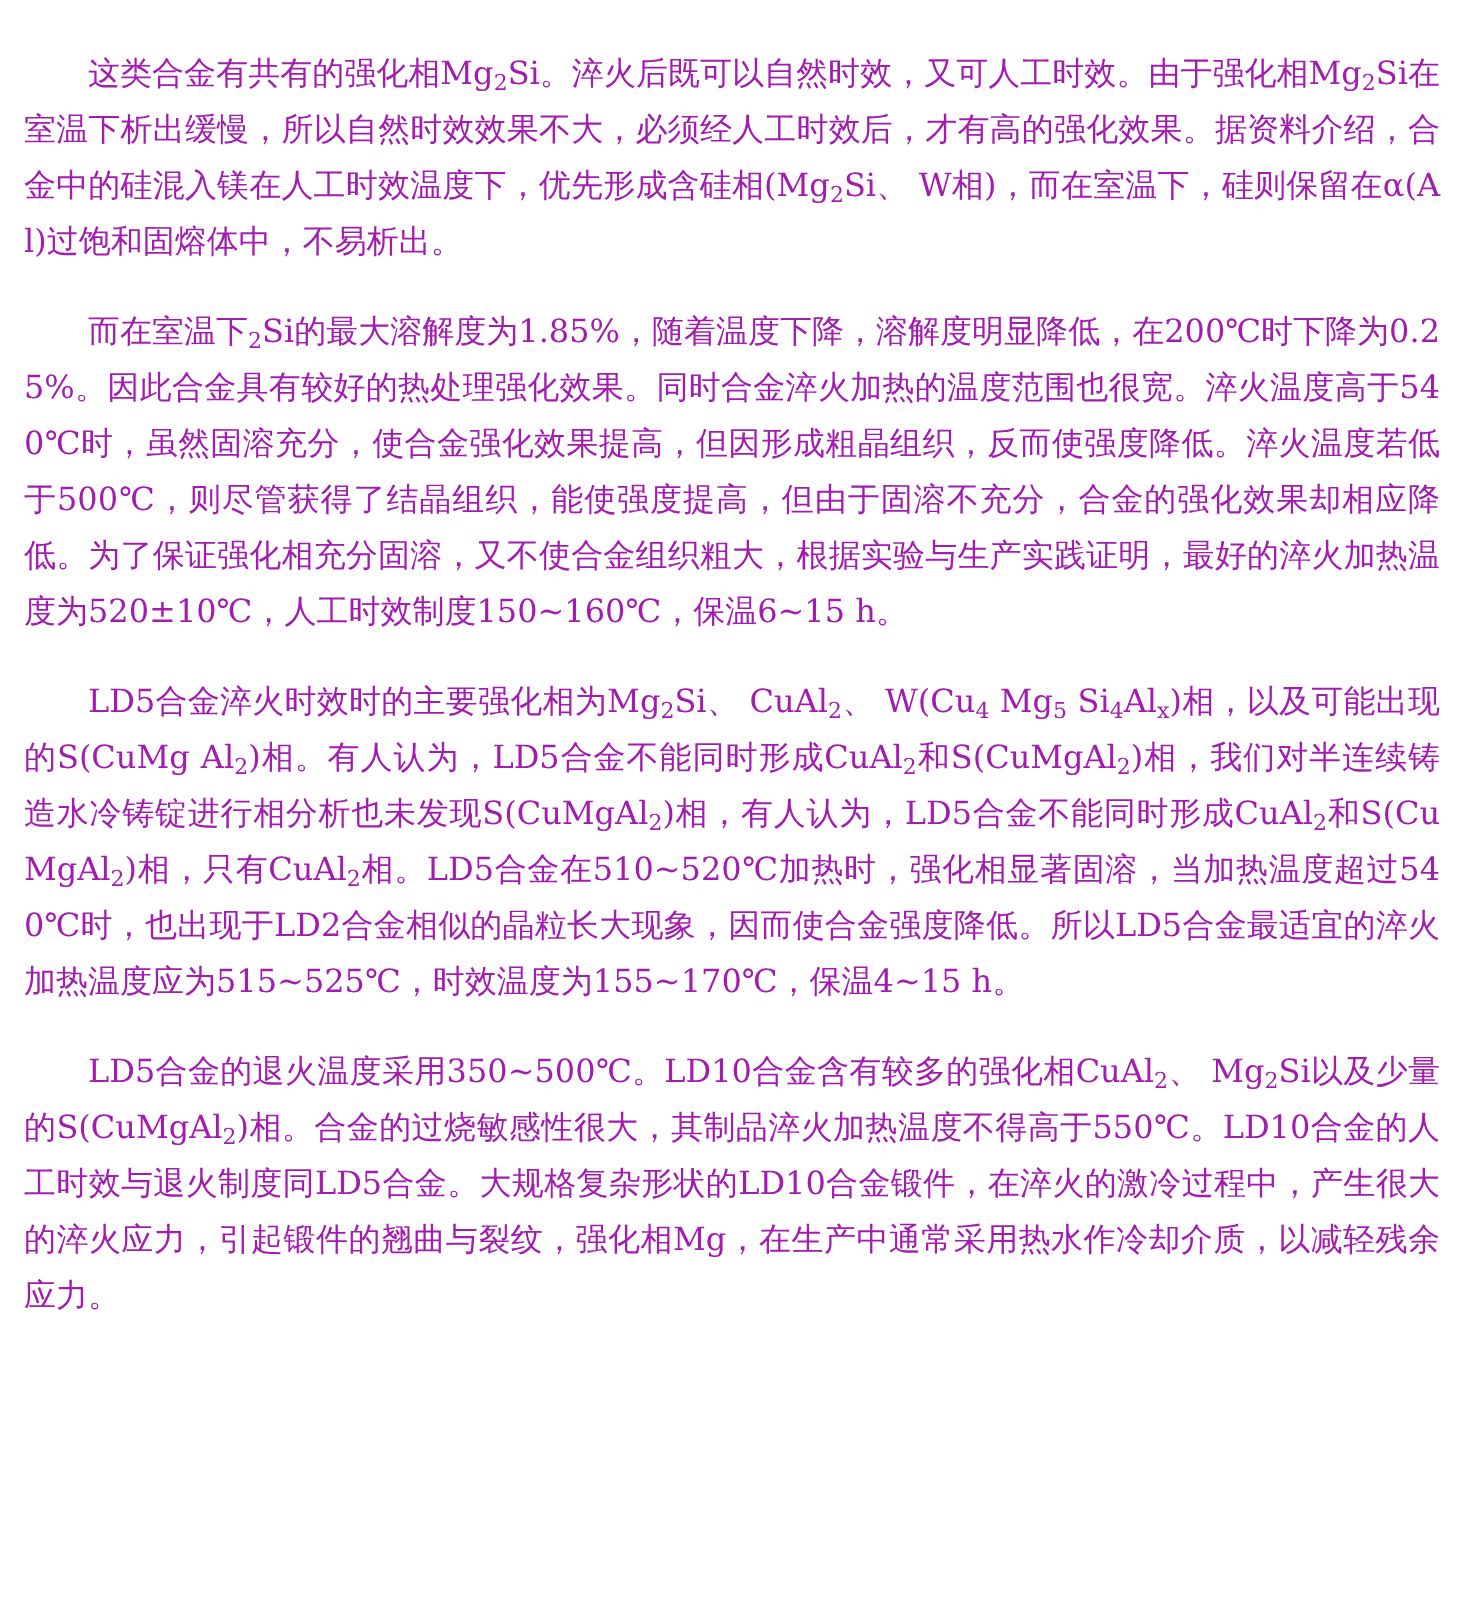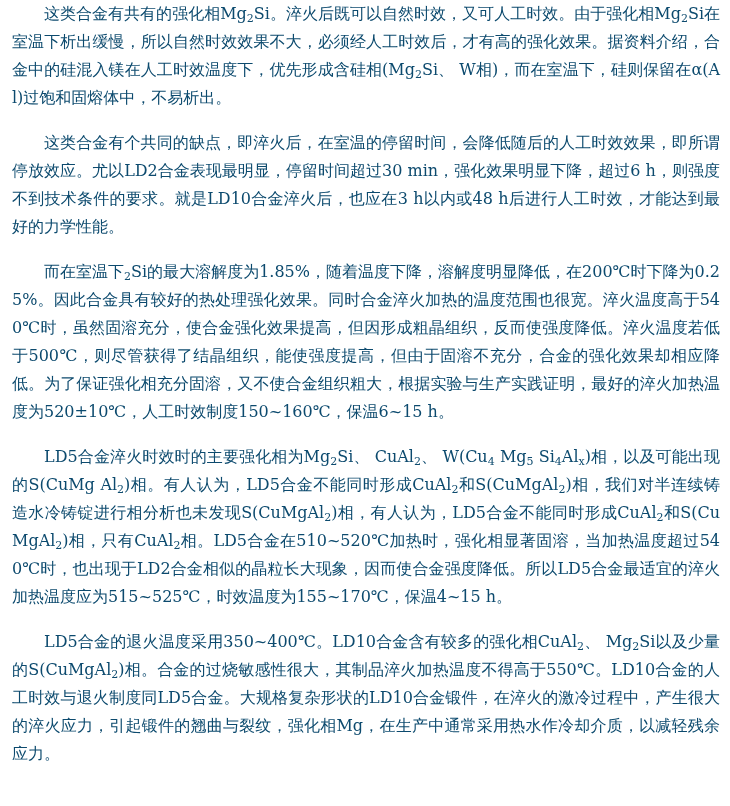--- a/index.html
+++ b/index.html
@@ -6,40 +6,39 @@
     margin: 0;
     padding: 0;
     background: #ffffff;
   }
   .page {
     box-sizing: border-box;
     width: 730px;
     height: 806px;
     overflow: hidden;
     background: #ffffff;
-    padding: 0 10px 0 12px;
+    padding: 23px 10px 0 12px;
     font-family: "DejaVu Serif", "Liberation Serif", serif;
     font-size: 16px;
     line-height: 28px;
-    color: #0c4a6e;
+    color: #a21caf;
     text-align: justify;
   }
   .para {
     margin: 0 0 17px 0;
     text-indent: 2em;
     word-break: break-all;
   }
   .para sub {
     font-size: 11px;
     line-height: 0;
     vertical-align: -3px;
   }
 </style>
 </head>
 <body>
 
 <div class="page">
   <p class="para"><span>这类合金有共有的强化相Mg</span><sub>2</sub><span>Si。淬火后既可以自然时效，又可人工时效。由于强化相Mg</span><sub>2</sub><span>Si在室温下析出缓慢，所以自然时效效果不大，必须经人工时效后，才有高的强化效果。据资料介绍，合金中的硅混入镁在人工时效温度下，优先形成含硅相(Mg</span><sub>2</sub><span>Si、 W相)，而在室温下，硅则保留在α(Al)过饱和固熔体中，不易析出。</span></p>
-  <p class="para"><span>这类合金有个共同的缺点，即淬火后，在室温的停留时间，会降低随后的人工时效效果，即所谓停放效应。尤以LD2合金表现最明显，停留时间超过30 min，强化效果明显下降，超过6 h，则强度不到技术条件的要求。就是LD10合金淬火后，也应在3 h以内或48 h后进行人工时效，才能达到最好的力学性能。</span></p>
   <p class="para"><span>而在室温下</span><sub>2</sub><span>Si的最大溶解度为1.85%，随着温度下降，溶解度明显降低，在200℃时下降为0.25%。因此合金具有较好的热处理强化效果。同时合金淬火加热的温度范围也很宽。淬火温度高于540℃时，虽然固溶充分，使合金强化效果提高，但因形成粗晶组织，反而使强度降低。淬火温度若低于500℃，则尽管获得了结晶组织，能使强度提高，但由于固溶不充分，合金的强化效果却相应降低。为了保证强化相充分固溶，又不使合金组织粗大，根据实验与生产实践证明，最好的淬火加热温度为520±10℃，人工时效制度150~160℃，保温6~15 h。</span></p>
   <p class="para"><span>LD5合金淬火时效时的主要强化相为Mg</span><sub>2</sub><span>Si、 CuAl</span><sub>2</sub><span>、 W(Cu</span><sub>4</sub><span> Mg</span><sub>5</sub><span> Si</span><sub>4</sub><span>Al</span><sub>x</sub><span>)相，以及可能出现的S(CuMg Al</span><sub>2</sub><span>)相。有人认为，LD5合金不能同时形成CuAl</span><sub>2</sub><span>和S(CuMgAl</span><sub>2</sub><span>)相，我们对半连续铸造水冷铸锭进行相分析也未发现S(CuMgAl</span><sub>2</sub><span>)相，有人认为，LD5合金不能同时形成CuAl</span><sub>2</sub><span>和S(CuMgAl</span><sub>2</sub><span>)相，只有CuAl</span><sub>2</sub><span>相。LD5合金在510~520℃加热时，强化相显著固溶，当加热温度超过540℃时，也出现于LD2合金相似的晶粒长大现象，因而使合金强度降低。所以LD5合金最适宜的淬火加热温度应为515~525℃，时效温度为155~170℃，保温4~15 h。</span></p>
-  <p class="para"><span>LD5合金的退火温度采用350~400℃。LD10合金含有较多的强化相CuAl</span><sub>2</sub><span>、 Mg</span><sub>2</sub><span>Si以及少量的S(CuMgAl</span><sub>2</sub><span>)相。合金的过烧敏感性很大，其制品淬火加热温度不得高于550℃。LD10合金的人工时效与退火制度同LD5合金。大规格复杂形状的LD10合金锻件，在淬火的激冷过程中，产生很大的淬火应力，引起锻件的翘曲与裂纹，强化相Mg，在生产中通常采用热水作冷却介质，以减轻残余应力。</span></p>
+  <p class="para"><span>LD5合金的退火温度采用350~500℃。LD10合金含有较多的强化相CuAl</span><sub>2</sub><span>、 Mg</span><sub>2</sub><span>Si以及少量的S(CuMgAl</span><sub>2</sub><span>)相。合金的过烧敏感性很大，其制品淬火加热温度不得高于550℃。LD10合金的人工时效与退火制度同LD5合金。大规格复杂形状的LD10合金锻件，在淬火的激冷过程中，产生很大的淬火应力，引起锻件的翘曲与裂纹，强化相Mg，在生产中通常采用热水作冷却介质，以减轻残余应力。</span></p>
 </div>
 
 </body></html>

